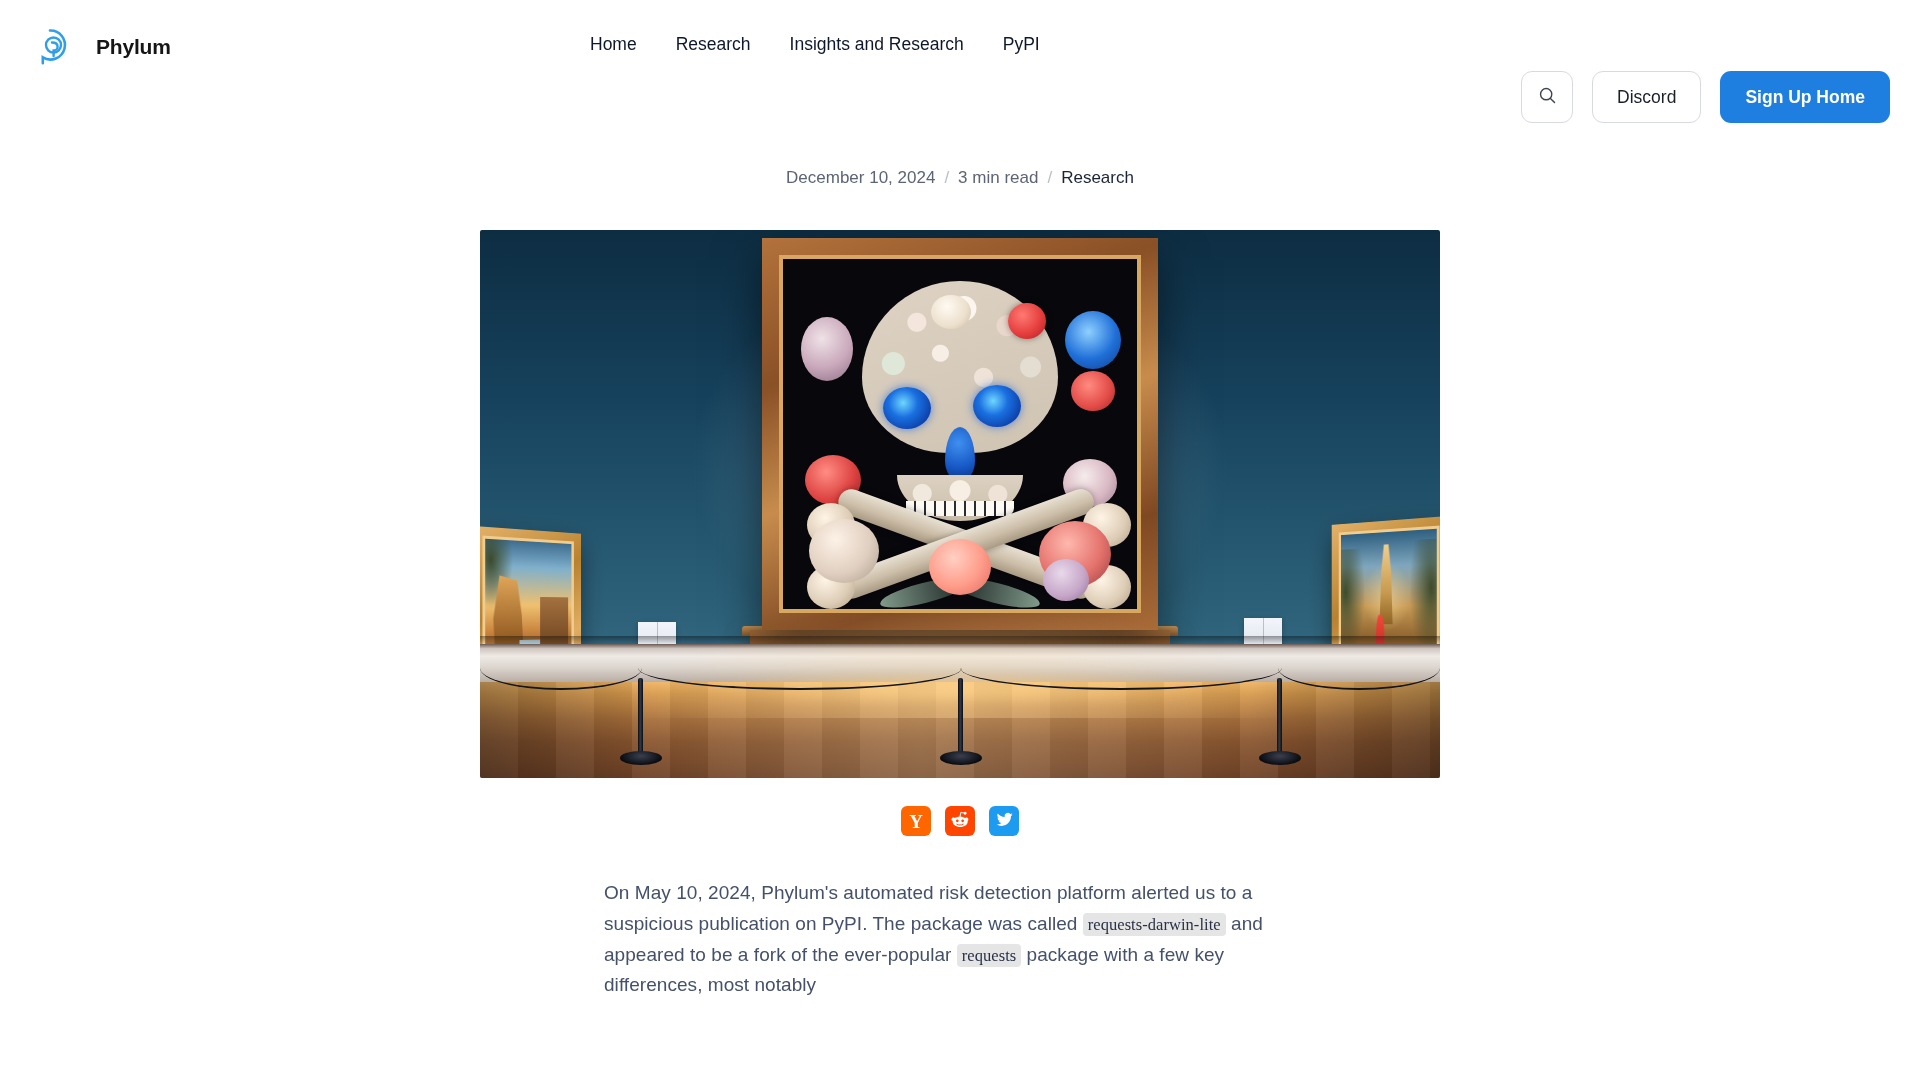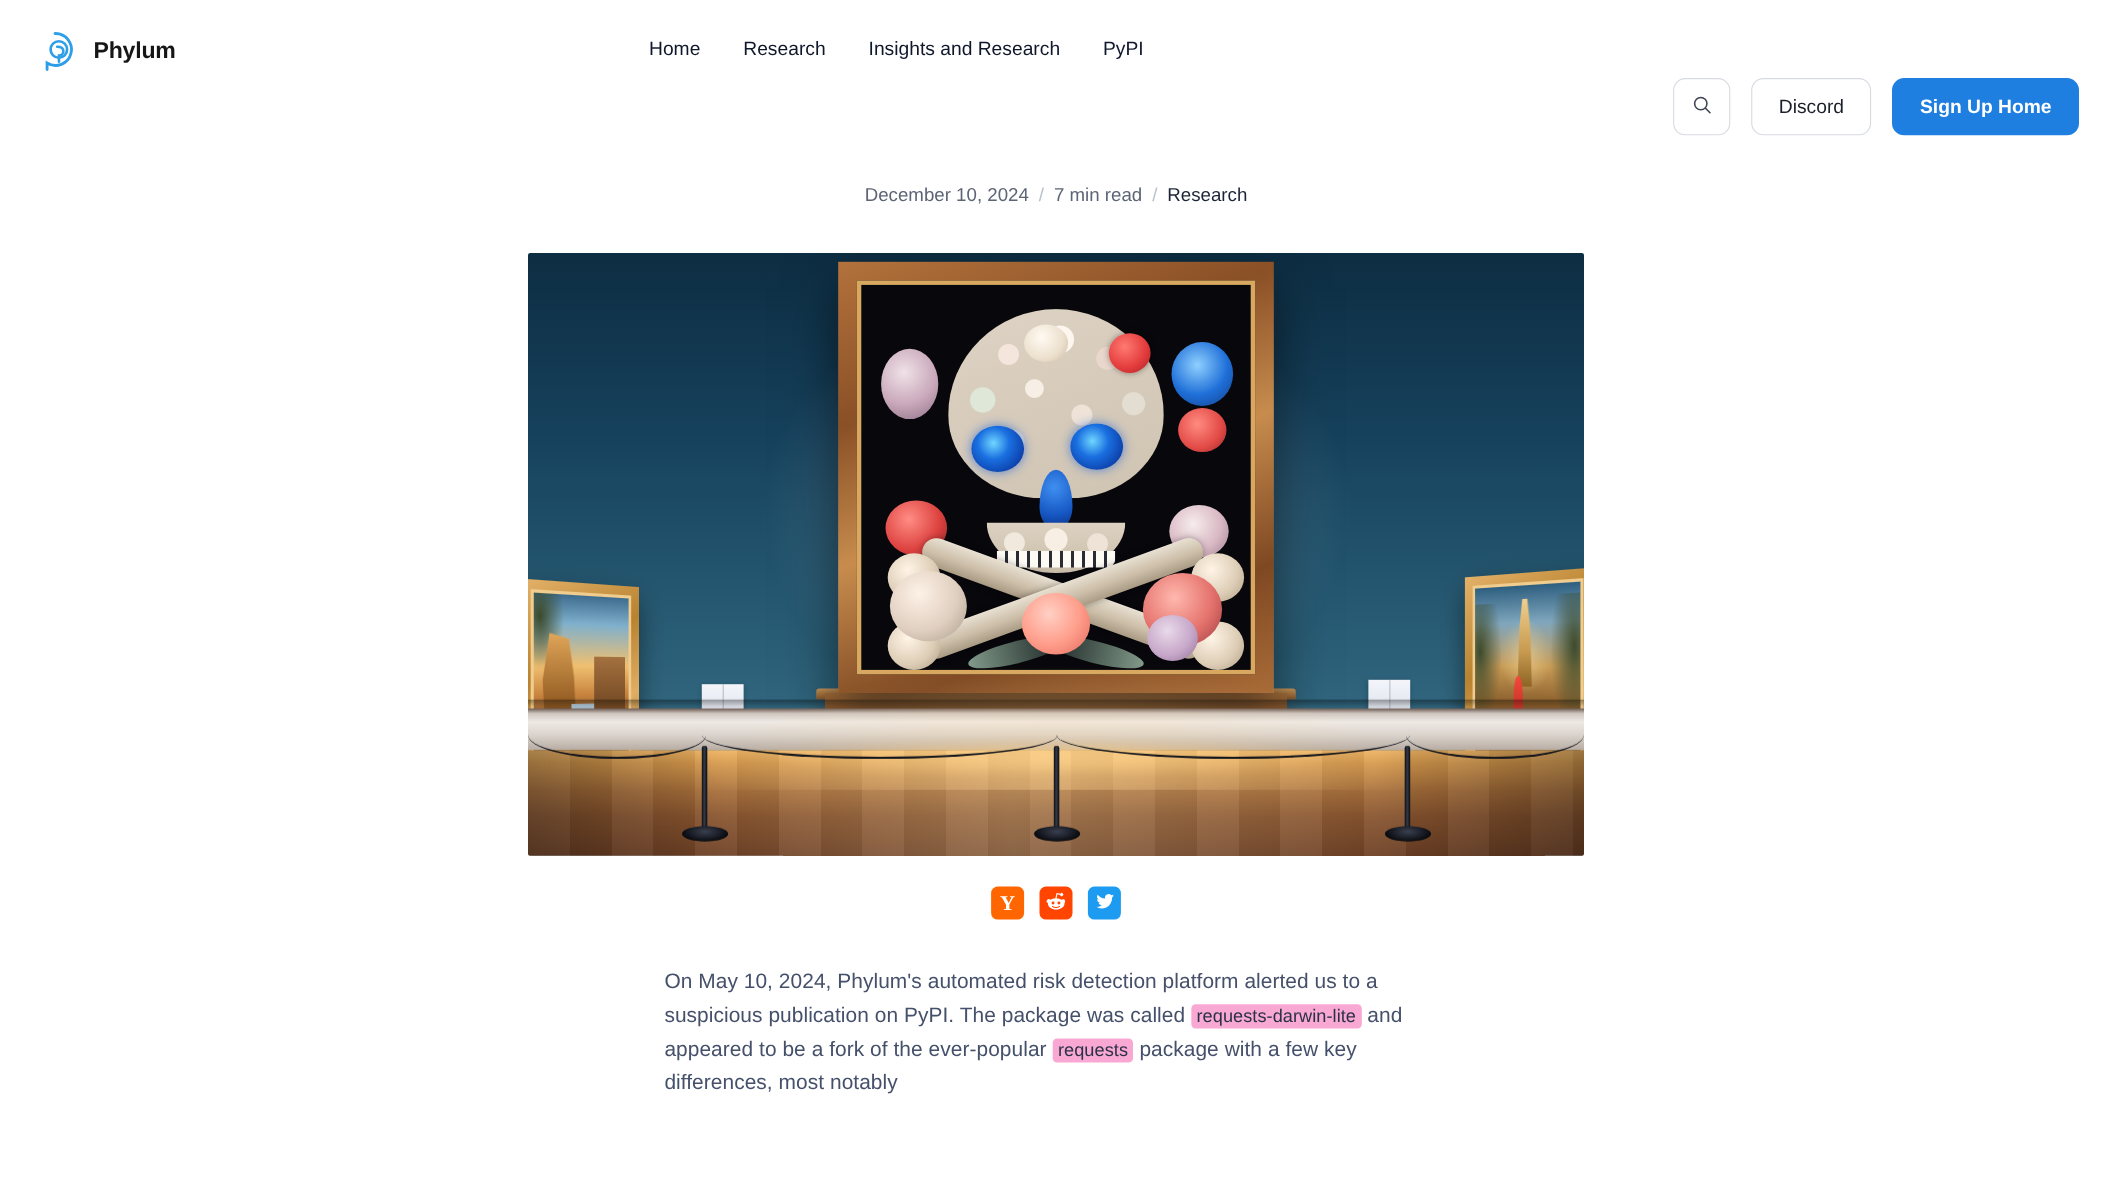--- a/index.html
+++ b/index.html
@@ -20,21 +20,21 @@
     display: flex;
     align-items: center;
     background: #ffffff;
   }
   .brand {
     position: absolute;
     left: 30px;
     top: 26px;
     display: flex;
     align-items: center;
-    gap: 15px;
+    gap: 26px;
     text-decoration: none;
   }
   .brand-logo { width: 40px; height: 40px; display: block; }
   .brand-name {
     font-size: 21px;
     font-weight: 700;
     color: #161616;
     letter-spacing: -0.2px;
     line-height: 1;
   }
@@ -428,23 +428,23 @@
   
   .article-body {
     margin: 42px auto 0;
     width: 712px;
     font-size: 19px;
     line-height: 1.62;
     color: #45506a;
     letter-spacing: 0.05px;
   }
   .article-body code {
-    font-family: Liberation Sans, sans-serif;
+    font-family: Liberation Serif, serif;
     font-size: 16.5px;
-    background: #f9a8d4;
+    background: #e5e5e5;
     color: #2a3146;
     padding: 2px 5px;
     border-radius: 4px;
   }
 </style>
 </head>
 <body>
 
 <header class="site-header">
 
@@ -485,21 +485,21 @@
     <button class="btn-outline">Discord</button>
     <button class="btn-primary">Sign Up Home</button>
   </div>
 </header>
 
 <main class="article">
 
   <div class="meta-row">
     <span>December 10, 2024</span>
     <span class="meta-sep">/</span>
-    <span>7 min read</span>
+    <span>3 min read</span>
     <span class="meta-sep">/</span>
     <a class="meta-cat" href="#">Research</a>
   </div>
 
 
   <figure class="hero-wrap">
     <div class="gallery">
       <div class="wall-glow"></div>
 
       <div class="side-frame left-frame">

